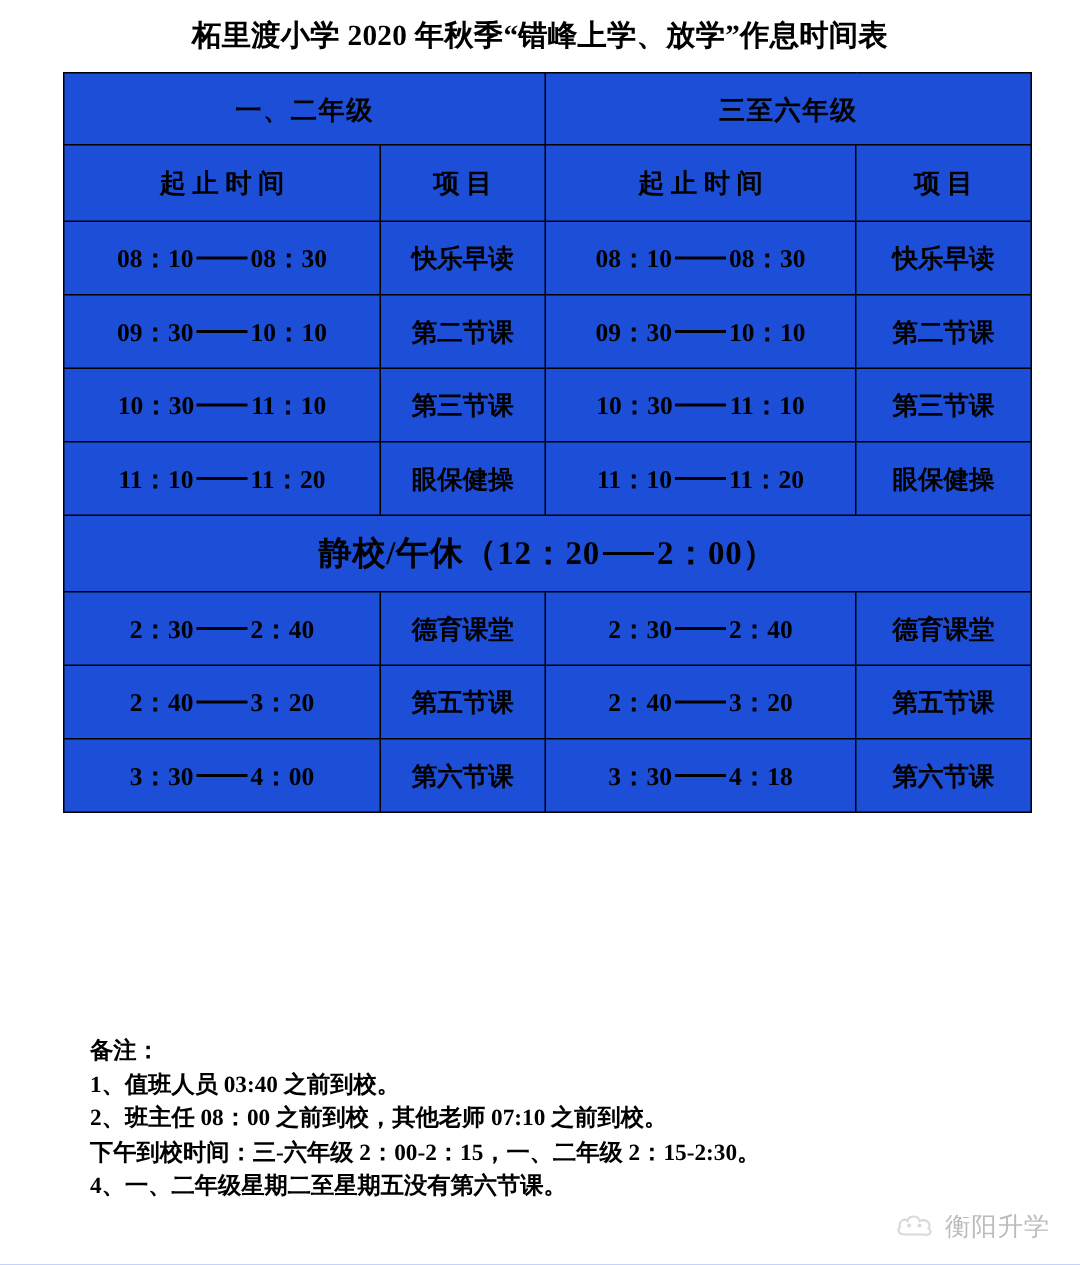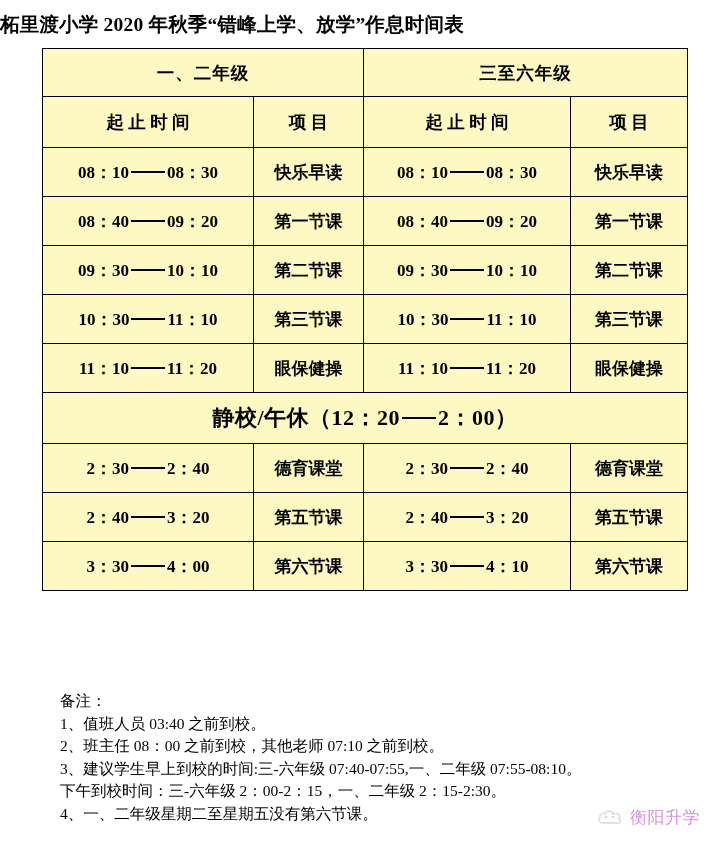--- a/index.html
+++ b/index.html
@@ -23,40 +23,41 @@
     height: 843px;
     box-sizing: border-box;
   }
 
   
   .doc-title {
     position: absolute;
     left: 0;
     top: 12px;
     width: 720px;
+    text-align: center;
     font-size: 19.5px;
     font-weight: bold;
     letter-spacing: 0.2px;
     line-height: 26px;
     white-space: nowrap;
     font-family: "Liberation Serif", "DejaVu Serif", serif;
   }
 
   
   .sched-wrap {
     position: absolute;
     left: 42px;
     top: 48px;
     width: 645px;
   }
   table.sched {
     border-collapse: collapse;
     table-layout: fixed;
     width: 645px;
-    background: #fef9c3;
+    background: #1d4ed8;
   }
   table.sched td,
   table.sched th {
     border: 1.6px solid #000;
     text-align: center;
     vertical-align: middle;
     font-weight: bold;
     font-size: 17px;
     color: #000;
     padding: 0;
@@ -86,40 +87,40 @@
     margin: 0 2px;
   }
 
   
   .notes {
     position: absolute;
     left: 60px;
     top: 690px;
     width: 640px;
     font-size: 15.5px;
-    font-weight: normal;
+    font-weight: bold;
     line-height: 22.5px;
     font-family: "Liberation Serif", "DejaVu Serif", serif;
     white-space: nowrap;
   }
   .notes .nline { display: block; }
 
   
   .watermark {
     position: absolute;
     right: 20px;
     bottom: 14px;
     display: flex;
     align-items: center;
     gap: 7px;
     opacity: 0.48;
   }
   .wm-text {
     font-size: 17px;
-    color: #a21caf;
+    color: #737373;
     font-family: "Liberation Serif", "DejaVu Serif", serif;
     letter-spacing: 0.5px;
   }
   .wm-logo { width: 26px; height: 22px; display: block; }
 </style>
 </head>
 <body>
 
 <div class="page">
 
@@ -144,26 +145,20 @@
             <td>起 止 时 间</td>
             <td>项  目</td>
           </tr>
           <tr class="data-row">
             <td><span class="timecell"><span>08：10</span><span class="dash"></span><span>08：30</span></span></td>
             <td>快乐早读</td>
             <td><span class="timecell"><span>08：10</span><span class="dash"></span><span>08：30</span></span></td>
             <td>快乐早读</td>
           </tr>
           <tr class="data-row">
-            <td><span class="timecell"><span>08：40</span><span class="dash"></span><span>09：20</span></span></td>
-            <td>第一节课</td>
-            <td><span class="timecell"><span>08：40</span><span class="dash"></span><span>09：20</span></span></td>
-            <td>第一节课</td>
-          </tr>
-          <tr class="data-row">
             <td><span class="timecell"><span>09：30</span><span class="dash"></span><span>10：10</span></span></td>
             <td>第二节课</td>
             <td><span class="timecell"><span>09：30</span><span class="dash"></span><span>10：10</span></span></td>
             <td>第二节课</td>
           </tr>
           <tr class="data-row">
             <td><span class="timecell"><span>10：30</span><span class="dash"></span><span>11：10</span></span></td>
             <td>第三节课</td>
             <td><span class="timecell"><span>10：30</span><span class="dash"></span><span>11：10</span></span></td>
             <td>第三节课</td>
@@ -185,32 +180,31 @@
           </tr>
           <tr class="data-row">
             <td><span class="timecell"><span>2：40</span><span class="dash"></span><span>3：20</span></span></td>
             <td>第五节课</td>
             <td><span class="timecell"><span>2：40</span><span class="dash"></span><span>3：20</span></span></td>
             <td>第五节课</td>
           </tr>
           <tr class="data-row">
             <td><span class="timecell"><span>3：30</span><span class="dash"></span><span>4：00</span></span></td>
             <td>第六节课</td>
-            <td><span class="timecell"><span>3：30</span><span class="dash"></span><span>4：10</span></span></td>
+            <td><span class="timecell"><span>3：30</span><span class="dash"></span><span>4：18</span></span></td>
             <td>第六节课</td>
           </tr>
         </tbody>
     </table>
   </div>
 
   <div class="notes">
     <span class="nline">备注：</span>
     <span class="nline">1、值班人员 03:40 之前到校。</span>
     <span class="nline">2、班主任 08：00 之前到校，其他老师 07:10 之前到校。</span>
-    <span class="nline">3、建议学生早上到校的时间:三-六年级 07:40-07:55,一、二年级 07:55-08:10。</span>
     <span class="nline">下午到校时间：三-六年级 2：00-2：15，一、二年级 2：15-2:30。</span>
     <span class="nline">4、一、二年级星期二至星期五没有第六节课。</span>
   </div>
 
   <div class="watermark">
     <span class="wm-logo-wrap">
       <svg class="wm-logo" viewBox="0 0 26 22" aria-hidden="true">
         <path d="M6 16 C2 16 1 13 3 11 C2 7 6 5 8 7 C9 3 15 3 16 7 C21 5 24 9 22 12 C25 14 23 17 19 16 Z" fill="none" stroke="#b0b0b0" stroke-width="1.4"></path>
         <circle cx="9" cy="10" r="1.3" fill="#b0b0b0"></circle>
         <circle cx="16" cy="10" r="1.3" fill="#b0b0b0"></circle>

